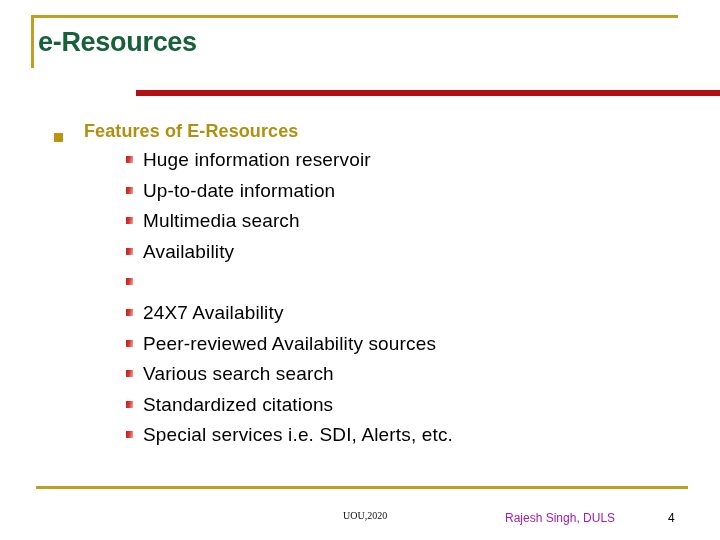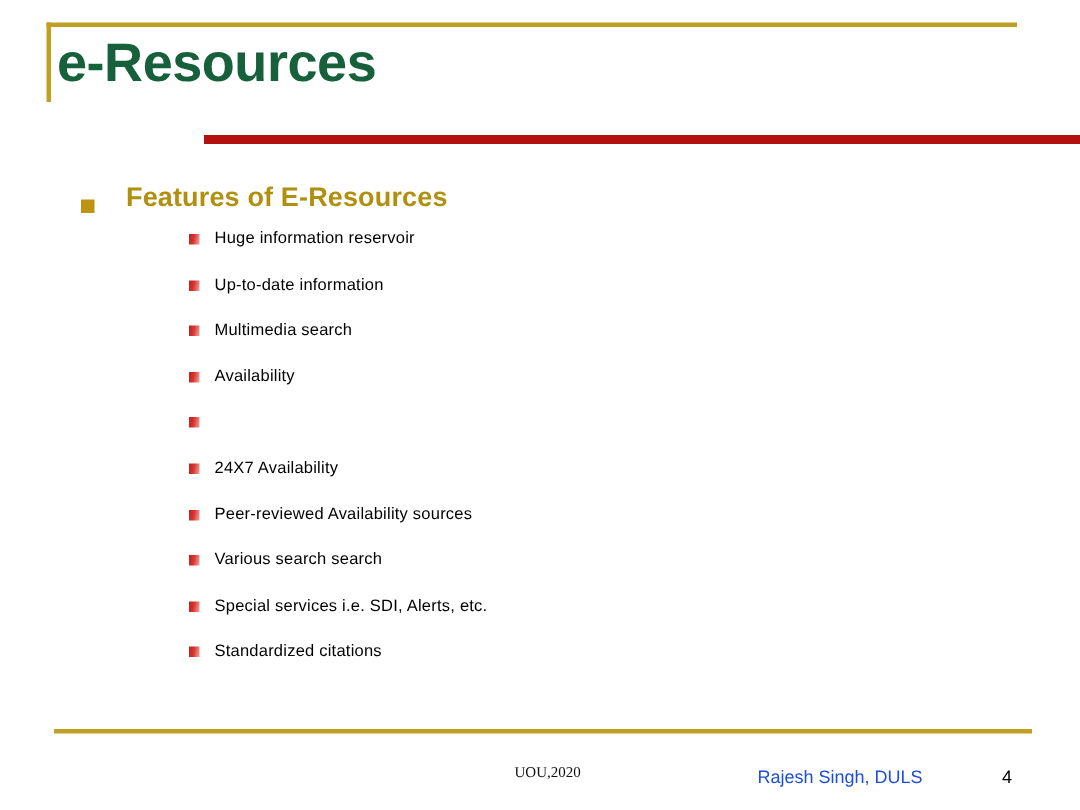--- a/index.html
+++ b/index.html
@@ -41,21 +41,21 @@
   }
   #slide-title {
     position: absolute;
     left: 38px;
     top: 21px;
     width: 600px;
     height: 42px;
     line-height: 42px;
     color: #17603C;
     font-family: "Liberation Sans", sans-serif;
-    font-size: 36px;
+    font-size: 27px;
     font-weight: bold;
     letter-spacing: -0.3px;
     white-space: nowrap;
   }
 
   
   #accent-bar {
     position: absolute;
     left: 136px;
     top: 90px;
@@ -105,21 +105,21 @@
   .bullet-marker {
     width: 7px;
     height: 7px;
     margin-top: 6px;
     margin-right: 10px;
     flex: 0 0 auto;
     background: linear-gradient(100deg, #C0201C 0%, #D83530 45%, #F2A5A0 100%);
   }
   .bullet-label {
     color: #000000;
-    font-size: 11px;
+    font-size: 19px;
     line-height: 19px;
     white-space: nowrap;
     letter-spacing: 0.15px;
   }
 
   
   #footer-rule {
     position: absolute;
     left: 36px;
     top: 486px;
@@ -134,21 +134,21 @@
     color: #111111;
     font-family: "Liberation Serif", serif;
     font-size: 10px;
     line-height: 12px;
     white-space: nowrap;
   }
   #footer-author {
     position: absolute;
     left: 505px;
     top: 511px;
-    color: #1d4ed8;
+    color: #a21caf;
     font-size: 12px;
     line-height: 14px;
     white-space: nowrap;
   }
   #footer-pagenum {
     position: absolute;
     left: 668px;
     top: 511px;
     color: #000000;
     font-size: 12px;
@@ -200,26 +200,26 @@
       <div class="bullet-row">
         <span class="bullet-marker"></span>
         <span class="bullet-label">Peer-reviewed Availability sources</span>
       </div>
       <div class="bullet-row">
         <span class="bullet-marker"></span>
         <span class="bullet-label">Various search search</span>
       </div>
       <div class="bullet-row">
         <span class="bullet-marker"></span>
+        <span class="bullet-label">Standardized citations</span>
+      </div>
+      <div class="bullet-row">
+        <span class="bullet-marker"></span>
         <span class="bullet-label">Special services i.e. SDI, Alerts, etc.</span>
       </div>
-      <div class="bullet-row">
-        <span class="bullet-marker"></span>
-        <span class="bullet-label">Standardized citations</span>
-      </div>
     </div>
 
   <div id="footer-rule"></div>
 
   <div id="footer-source">UOU,2020</div>
 
   <div id="footer-author">Rajesh Singh, DULS</div>
 
   <div id="footer-pagenum">4</div>
 

